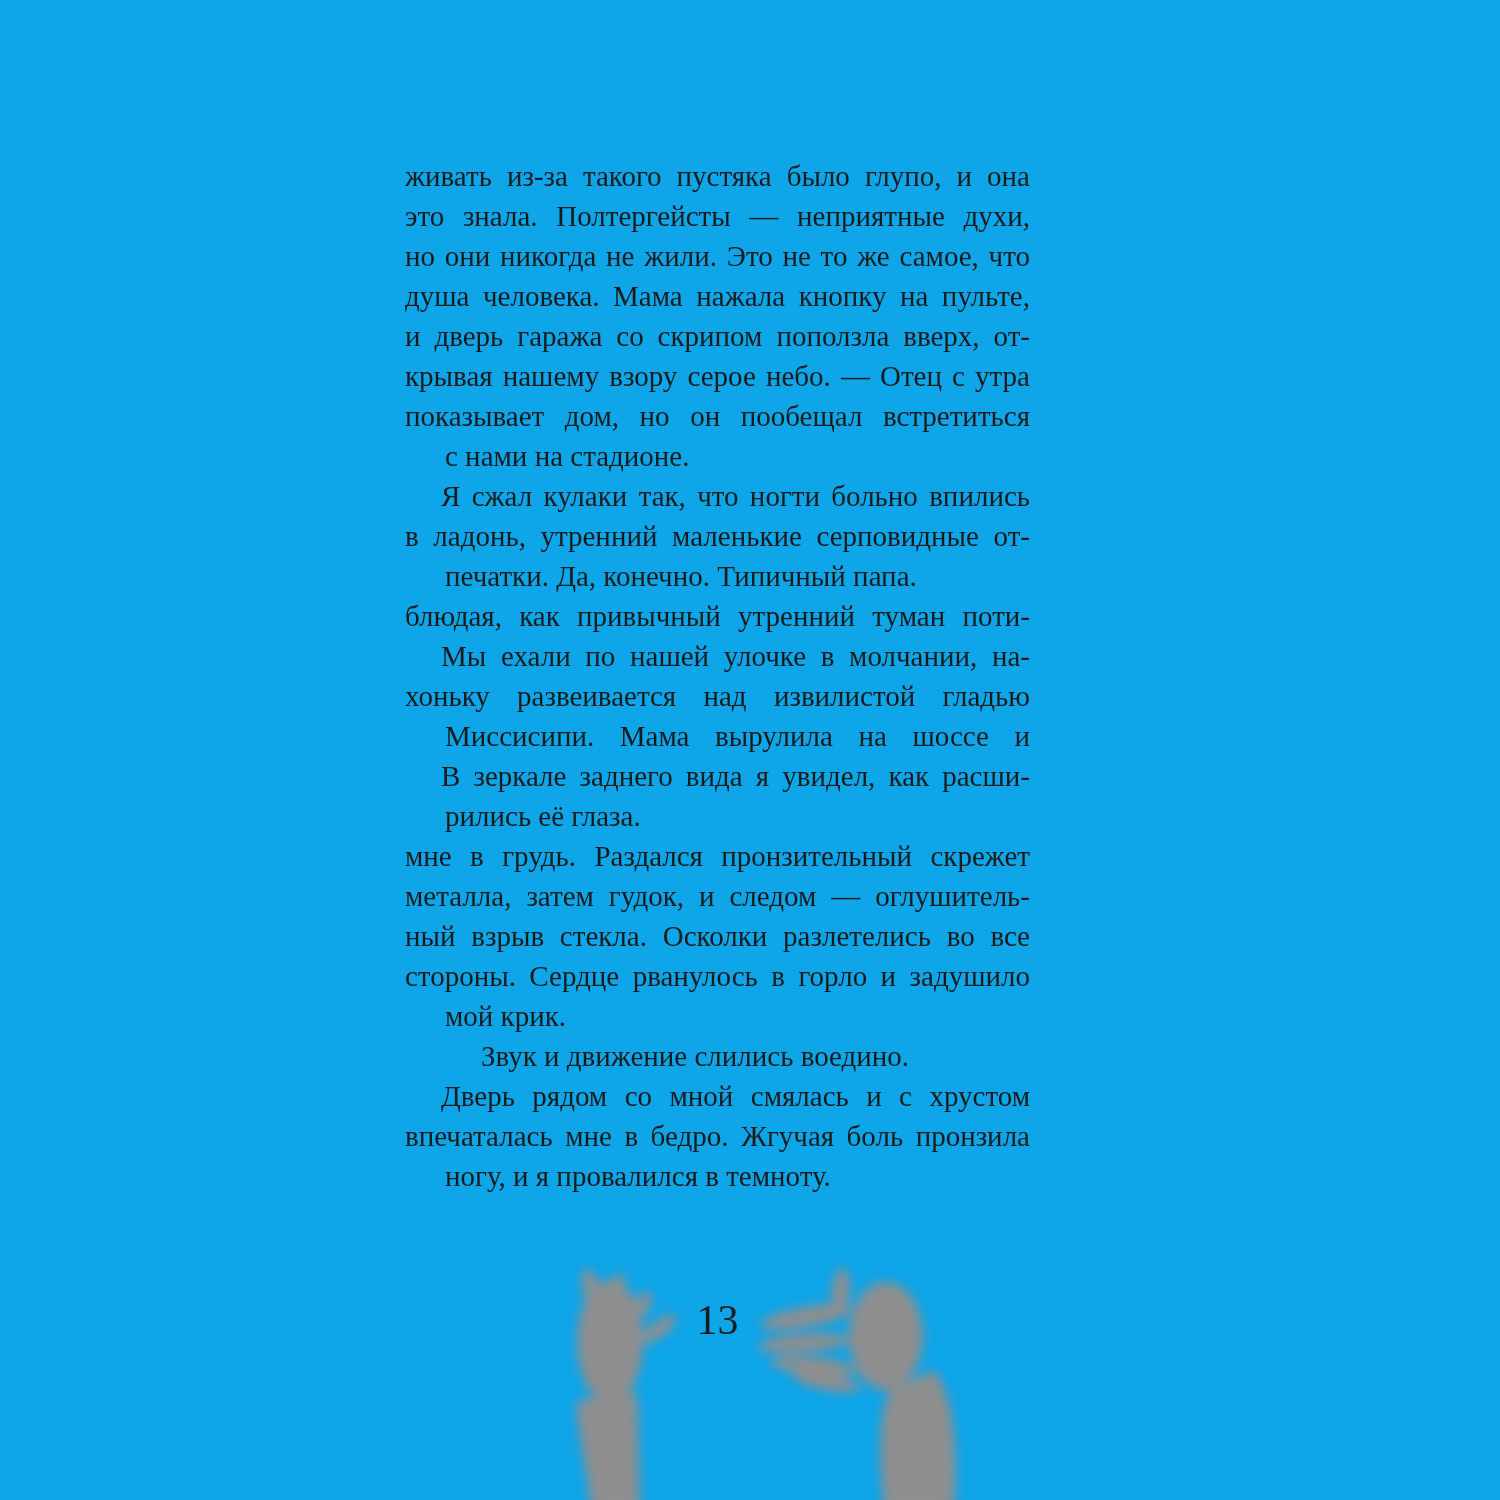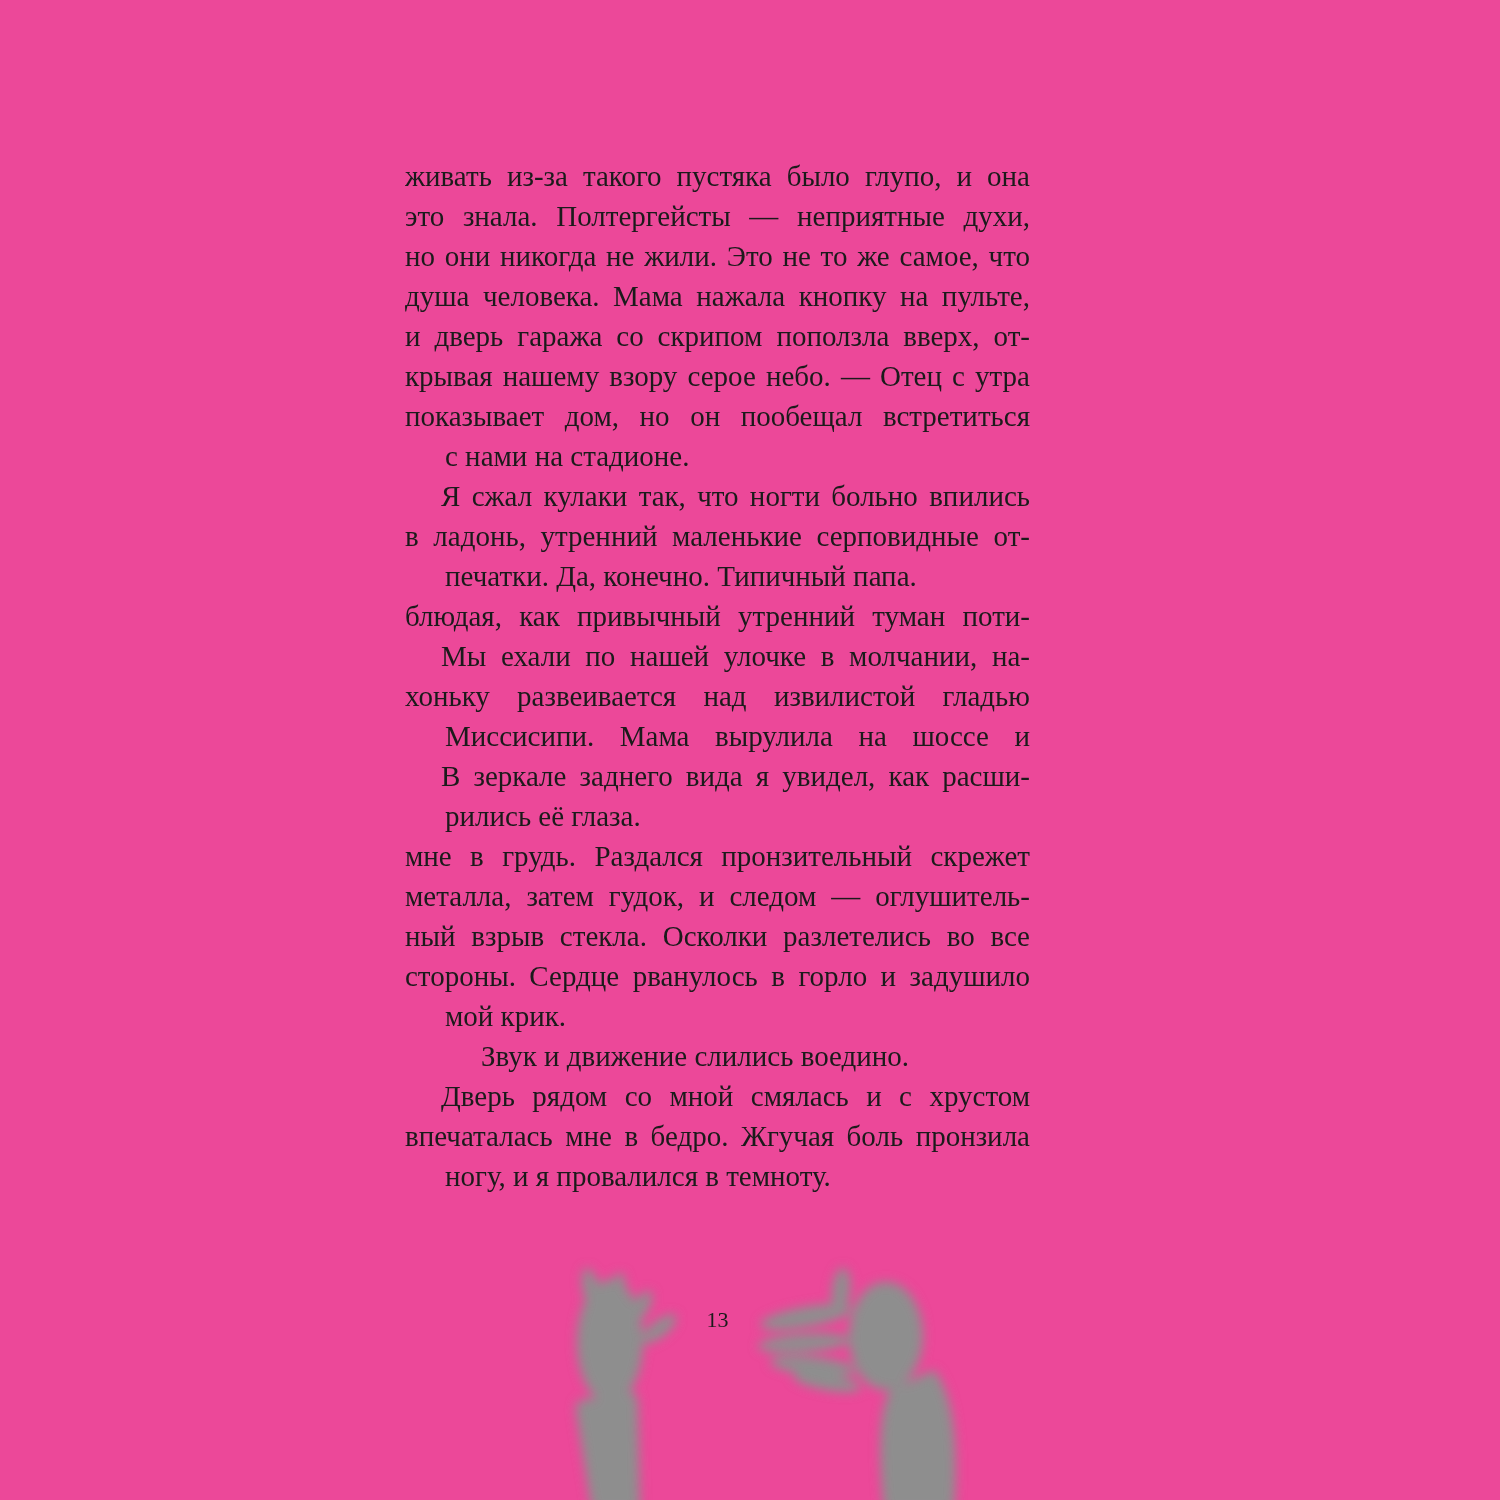--- a/index.html
+++ b/index.html
@@ -4,21 +4,21 @@
 <style>
   html, body {
     margin: 0;
     padding: 0;
     background: #ffffff;
   }
   .page {
     position: relative;
     width: 1500px;
     height: 1500px;
-    background: #ec4899;
+    background: #0ea5e9;
     overflow: hidden;
     font-family: "Liberation Serif", "DejaVu Serif", serif;
     color: var(--text-color, #1b1b1b);
   }
   .shadow-layer {
     position: absolute;
     left: 0;
     top: 0;
     width: 1500px;
     height: 1500px;
@@ -48,21 +48,21 @@
   }
   .line.indent {
     text-indent: 36px;
   }
   .page-number {
     position: absolute;
     left: 405px;
     top: 1302px;
     width: 625px;
     text-align: center;
-    font-size: 22px;
+    font-size: 42px;
     line-height: 36px;
   }
 </style>
 </head>
 <body>
 
 <div class="page">
 
   <svg class="shadow-layer" viewBox="0 0 1500 1500" xmlns="http://www.w3.org/2000/svg" aria-hidden="true">
     <defs>

